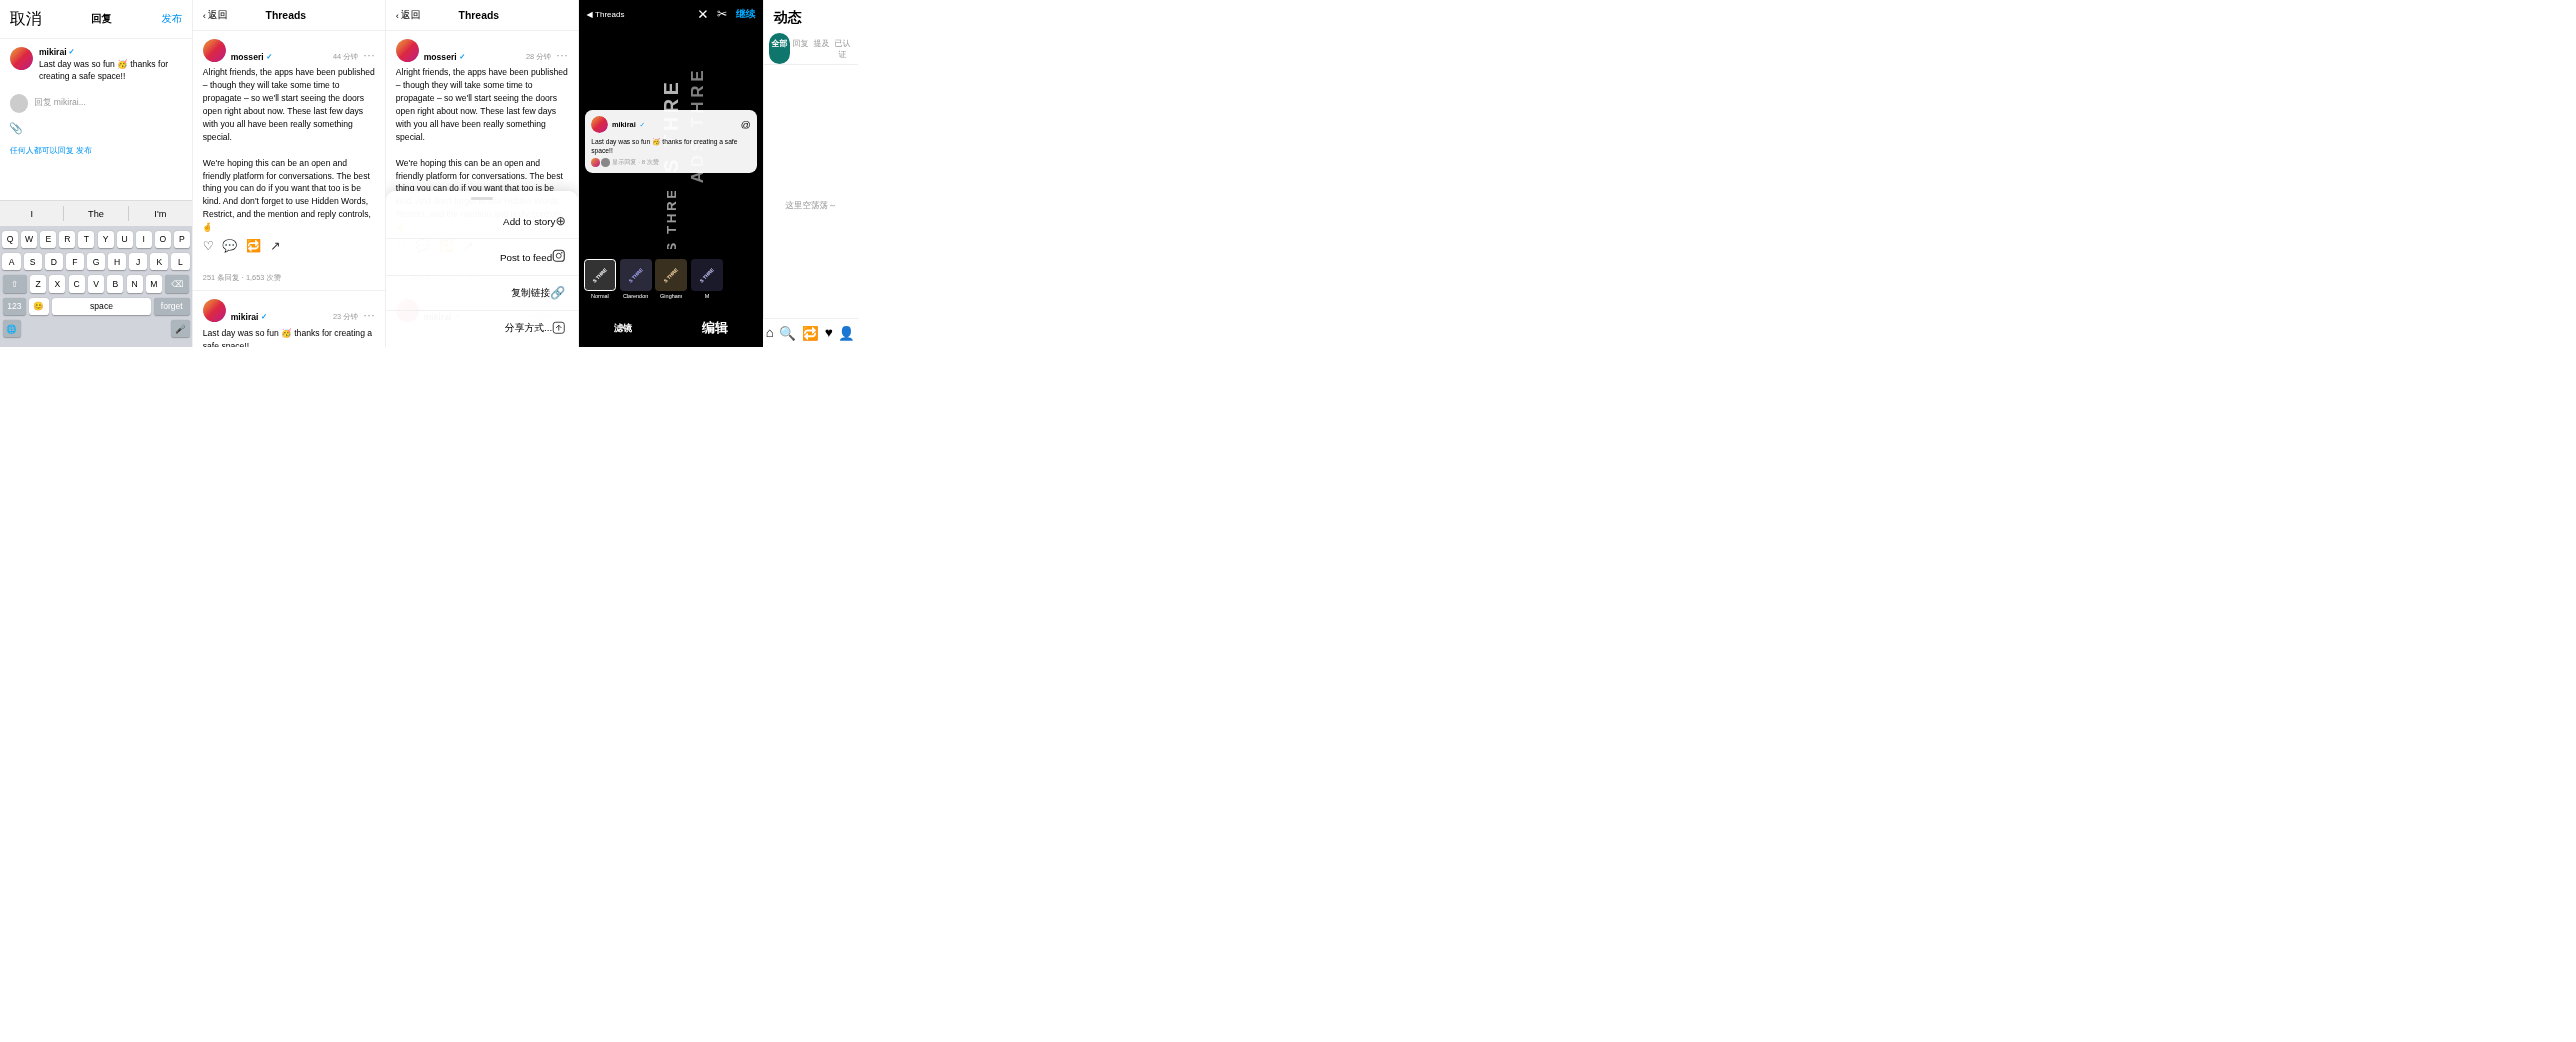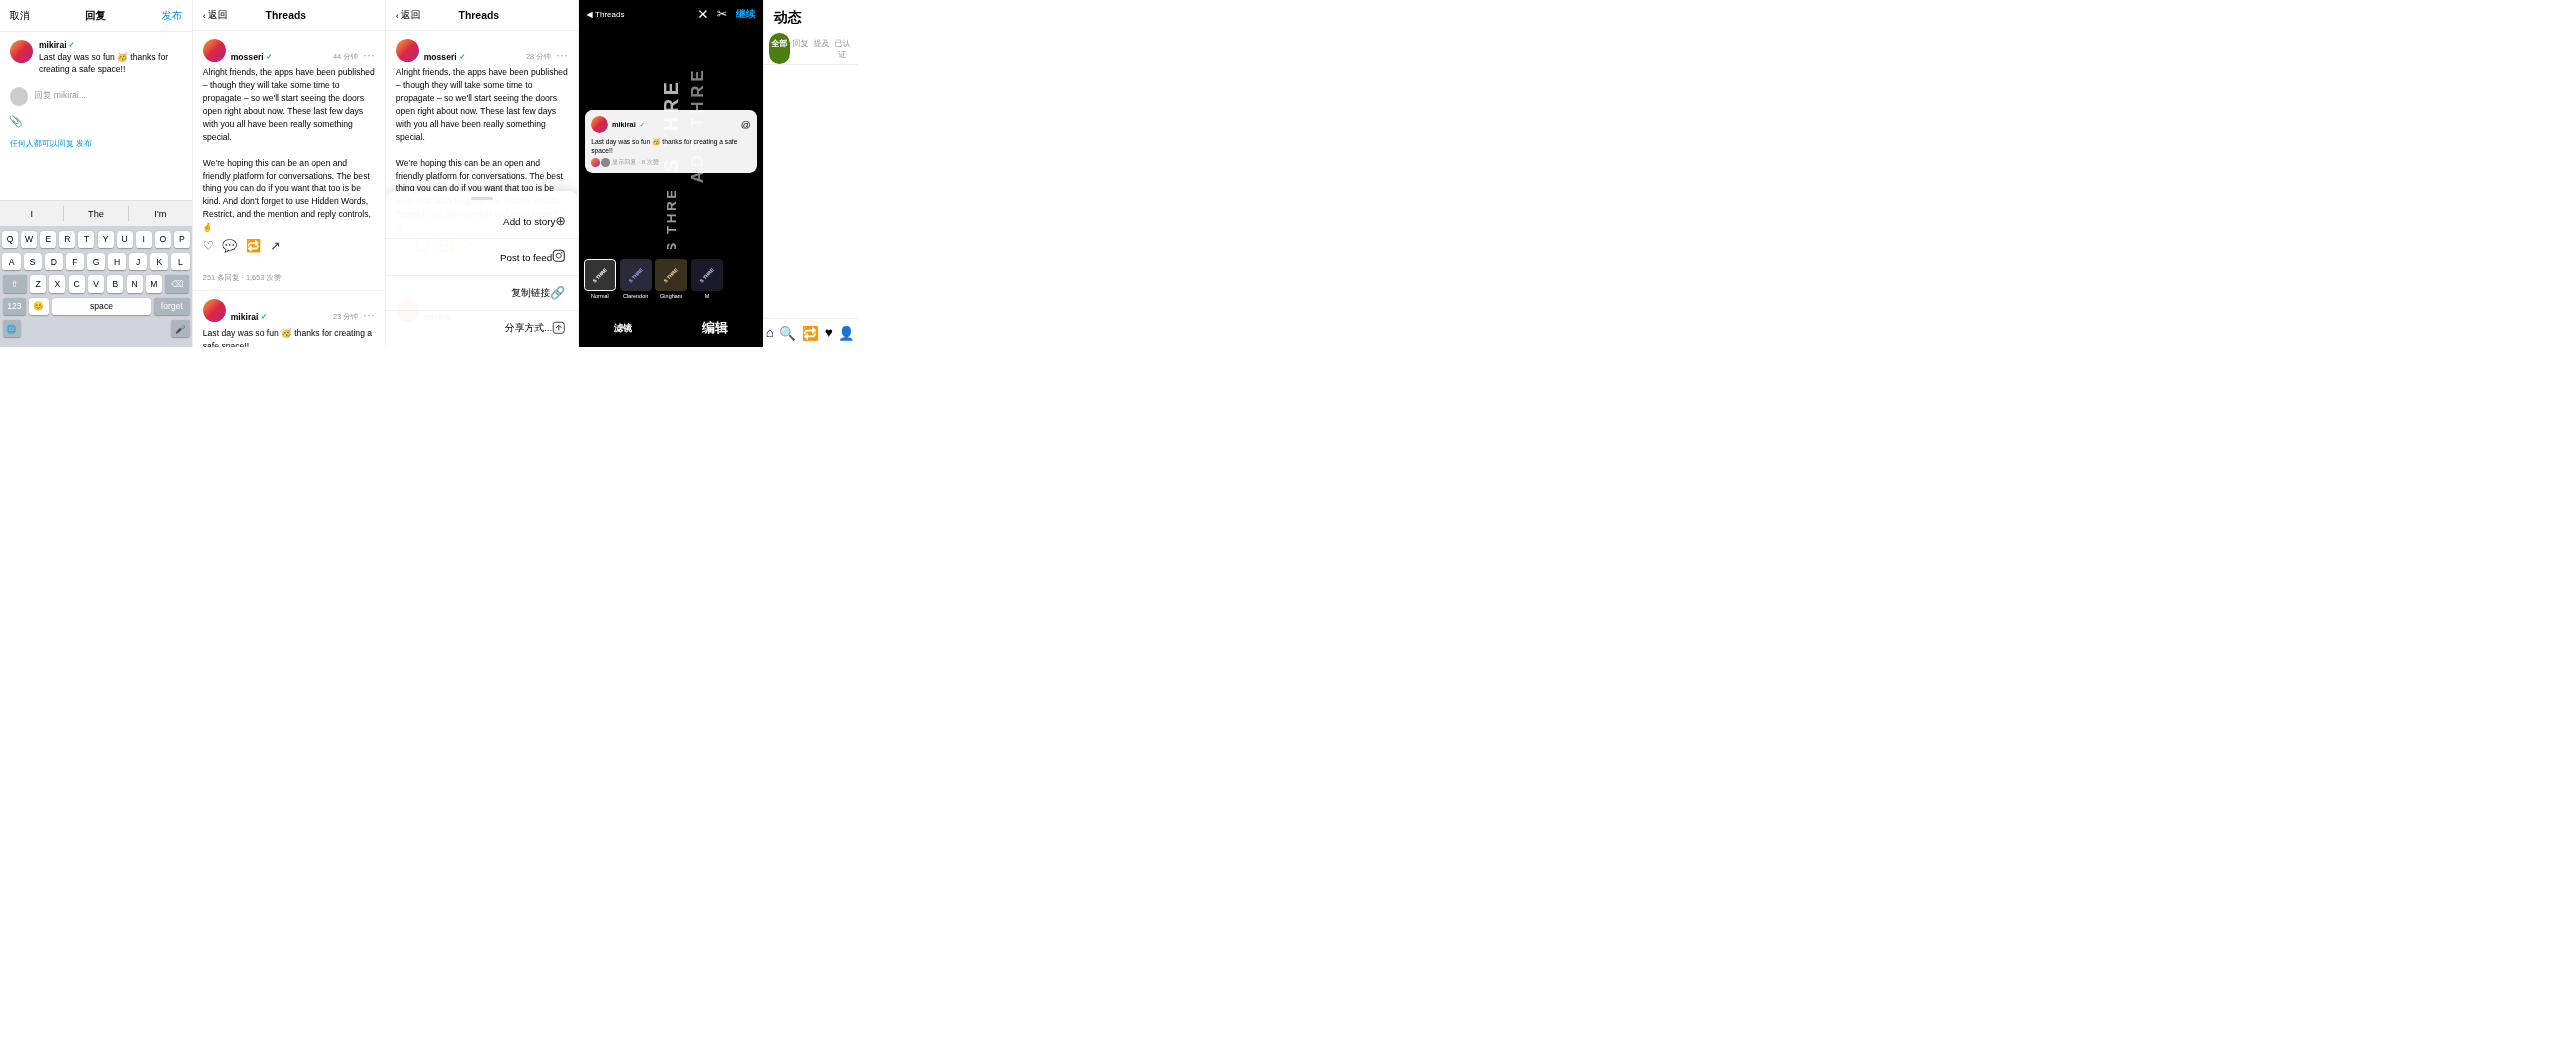--- a/index.html
+++ b/index.html
@@ -23,21 +23,21 @@
       flex-direction: column;
     }
     .reply-header {
       display: flex;
       align-items: center;
       justify-content: space-between;
       padding: 8.6px 9.8px;
       border-bottom: 0.6px solid #eee;
     }
     .reply-cancel {
-      font-size: 10px;
+      font-size: 16px;
       color: #000;
       cursor: pointer;
     }
     .reply-title {
       font-size: 10.4px;
       font-weight: 600;
     }
     .reply-post {
       font-size: 10.4px;
       color: #0095f6;
@@ -338,21 +338,21 @@
     .dtab {
       flex: 1;
       text-align: center;
       font-size: 8px;
       padding: 4.9px 1.2px;
       color: #999;
       cursor: pointer;
     }
     .dtab-active {
       color: #fff;
-      background: #4d7c0f;
+      background: #0f766e;
       border-radius: 12.3px;
       font-weight: 600;
     }
     .dongtai-empty {
       flex: 1;
       display: flex;
       align-items: center;
       justify-content: center;
       color: #999;
       font-size: 8.6px;
@@ -679,20 +679,21 @@
 </div>
 
 <div class="panel-dongtai" style="position:relative;">
   <div class="dongtai-header">动态</div>
   <div class="dongtai-tabs">
     <div class="dtab dtab-active">全部</div>
     <div class="dtab">回复</div>
     <div class="dtab">提及</div>
     <div class="dtab">已认证</div>
   </div>
+  <div class="dongtai-empty">这里空荡荡～</div>
   <div class="nav-bottom">
     <span class="nav-icon">⌂</span>
     <span class="nav-icon">🔍</span>
     <span class="nav-icon">🔁</span>
     <span class="nav-icon">♥</span>
     <span class="nav-icon">👤</span>
   </div>
 </div>
 
 

